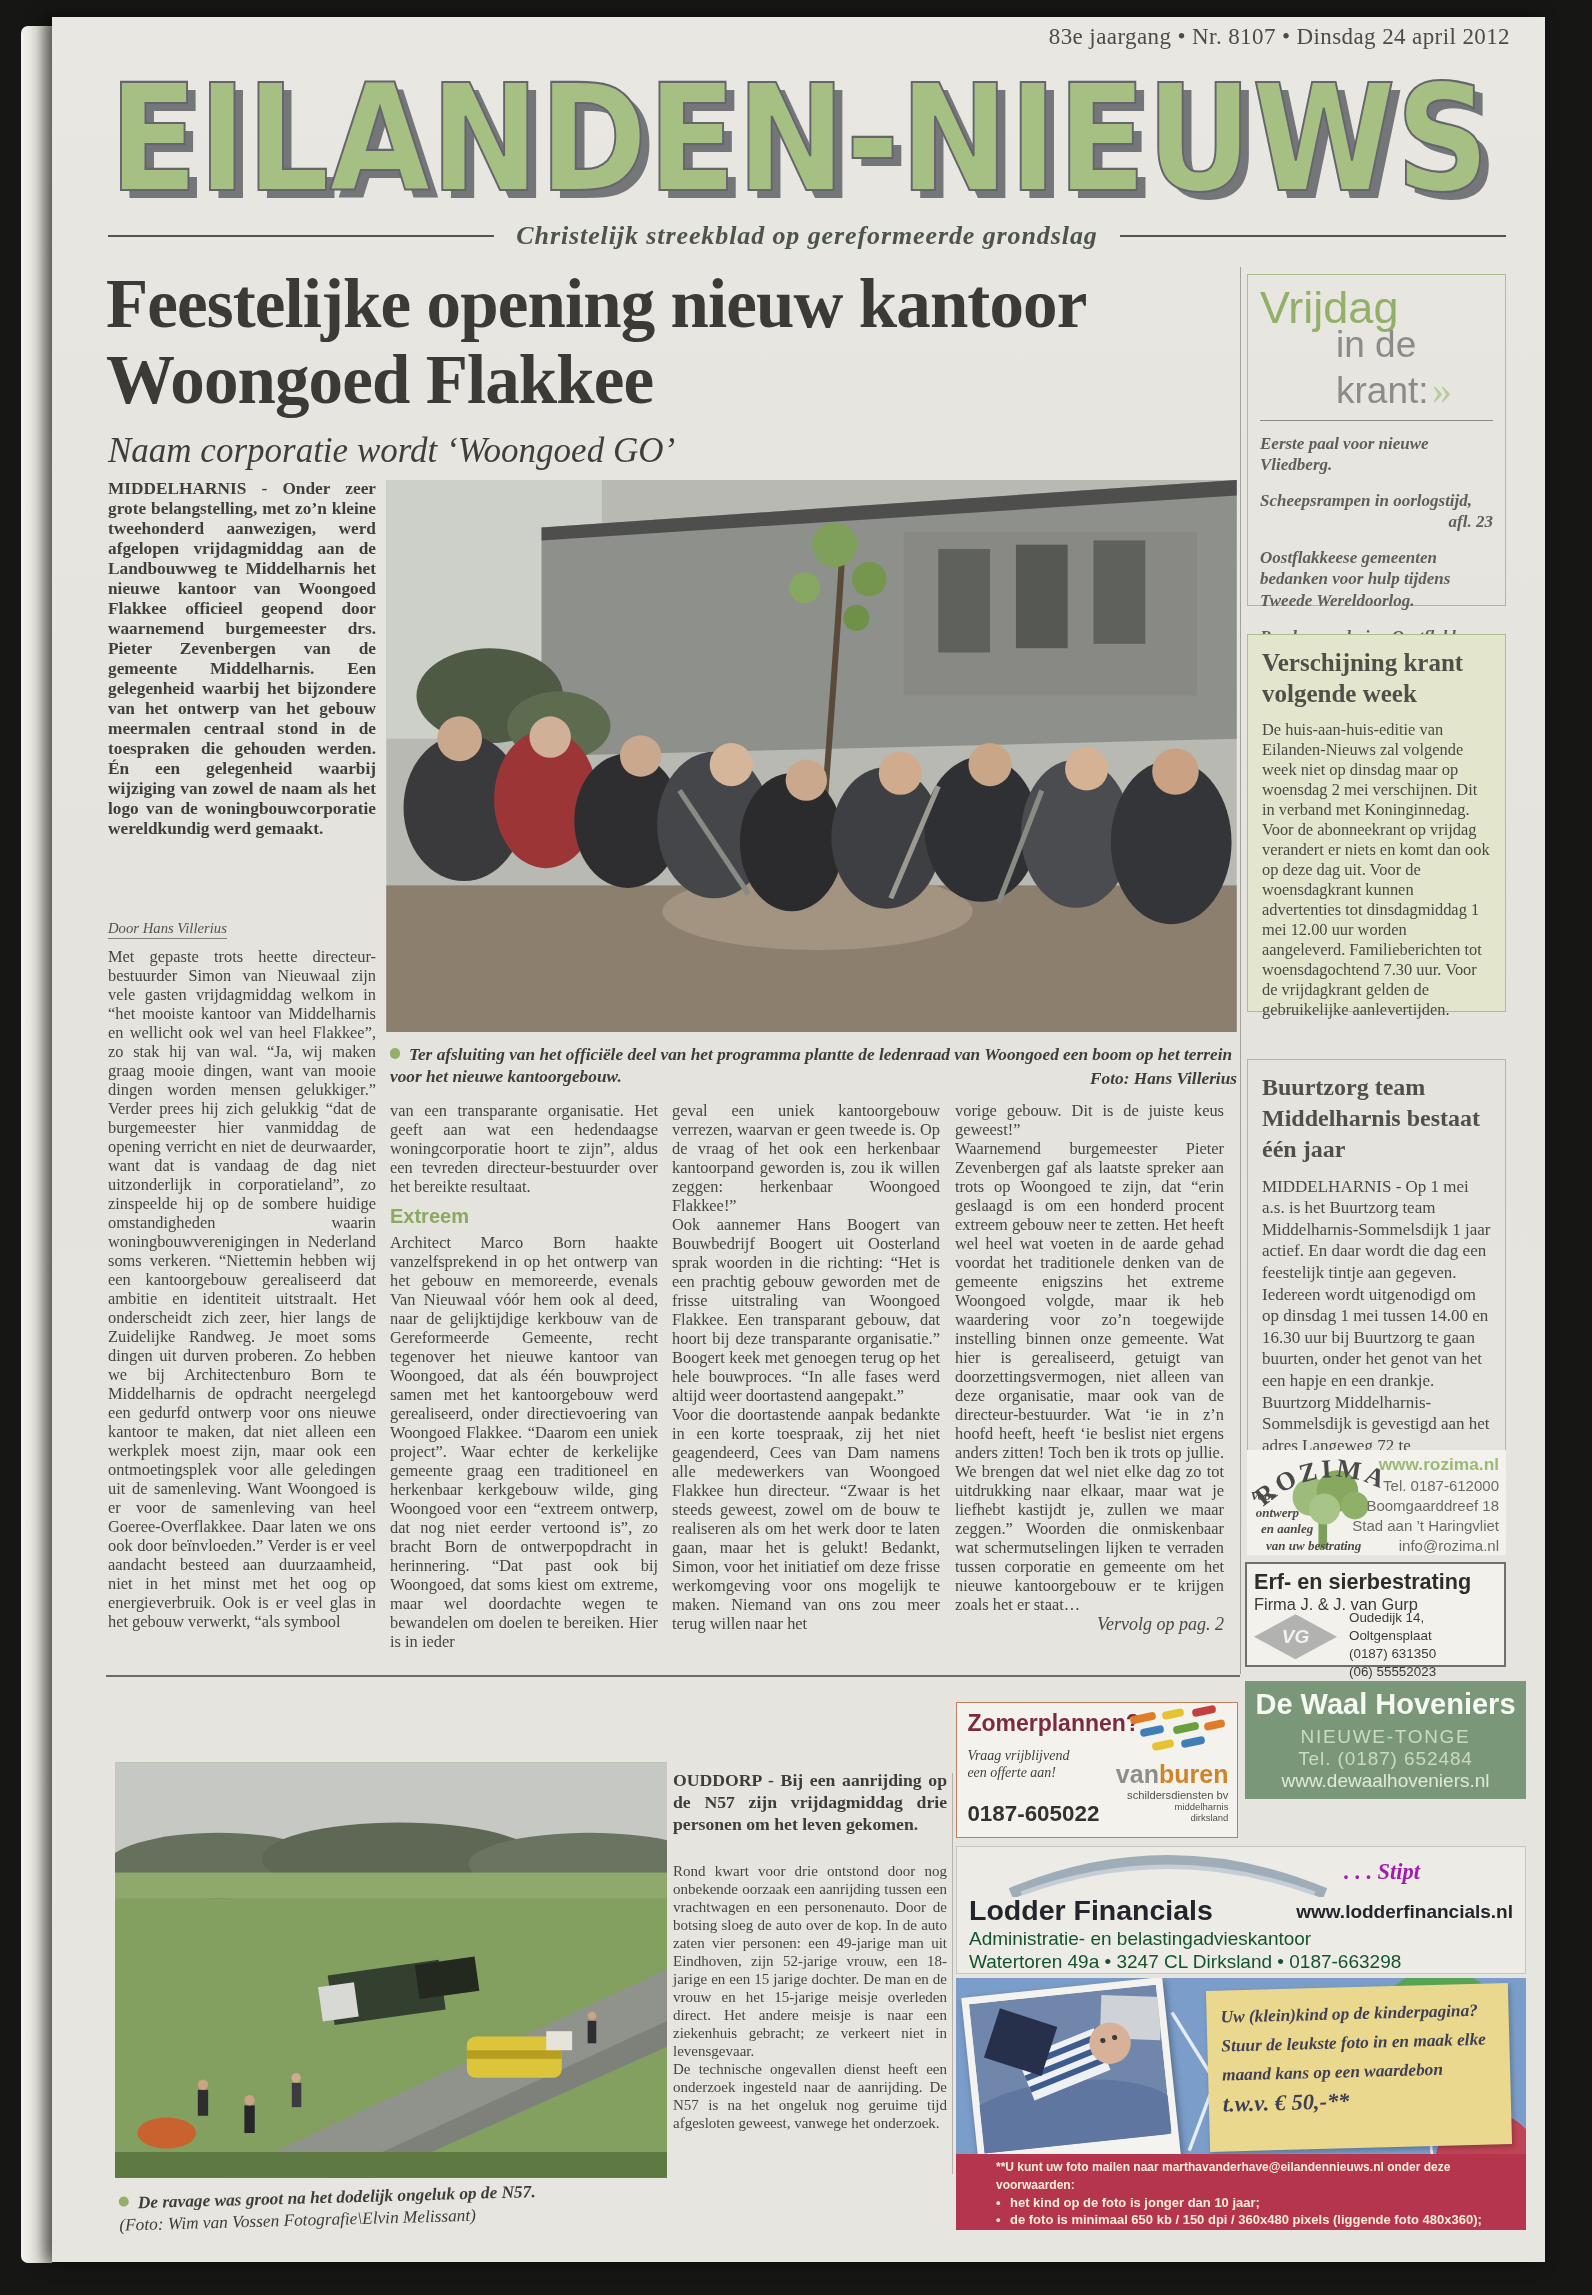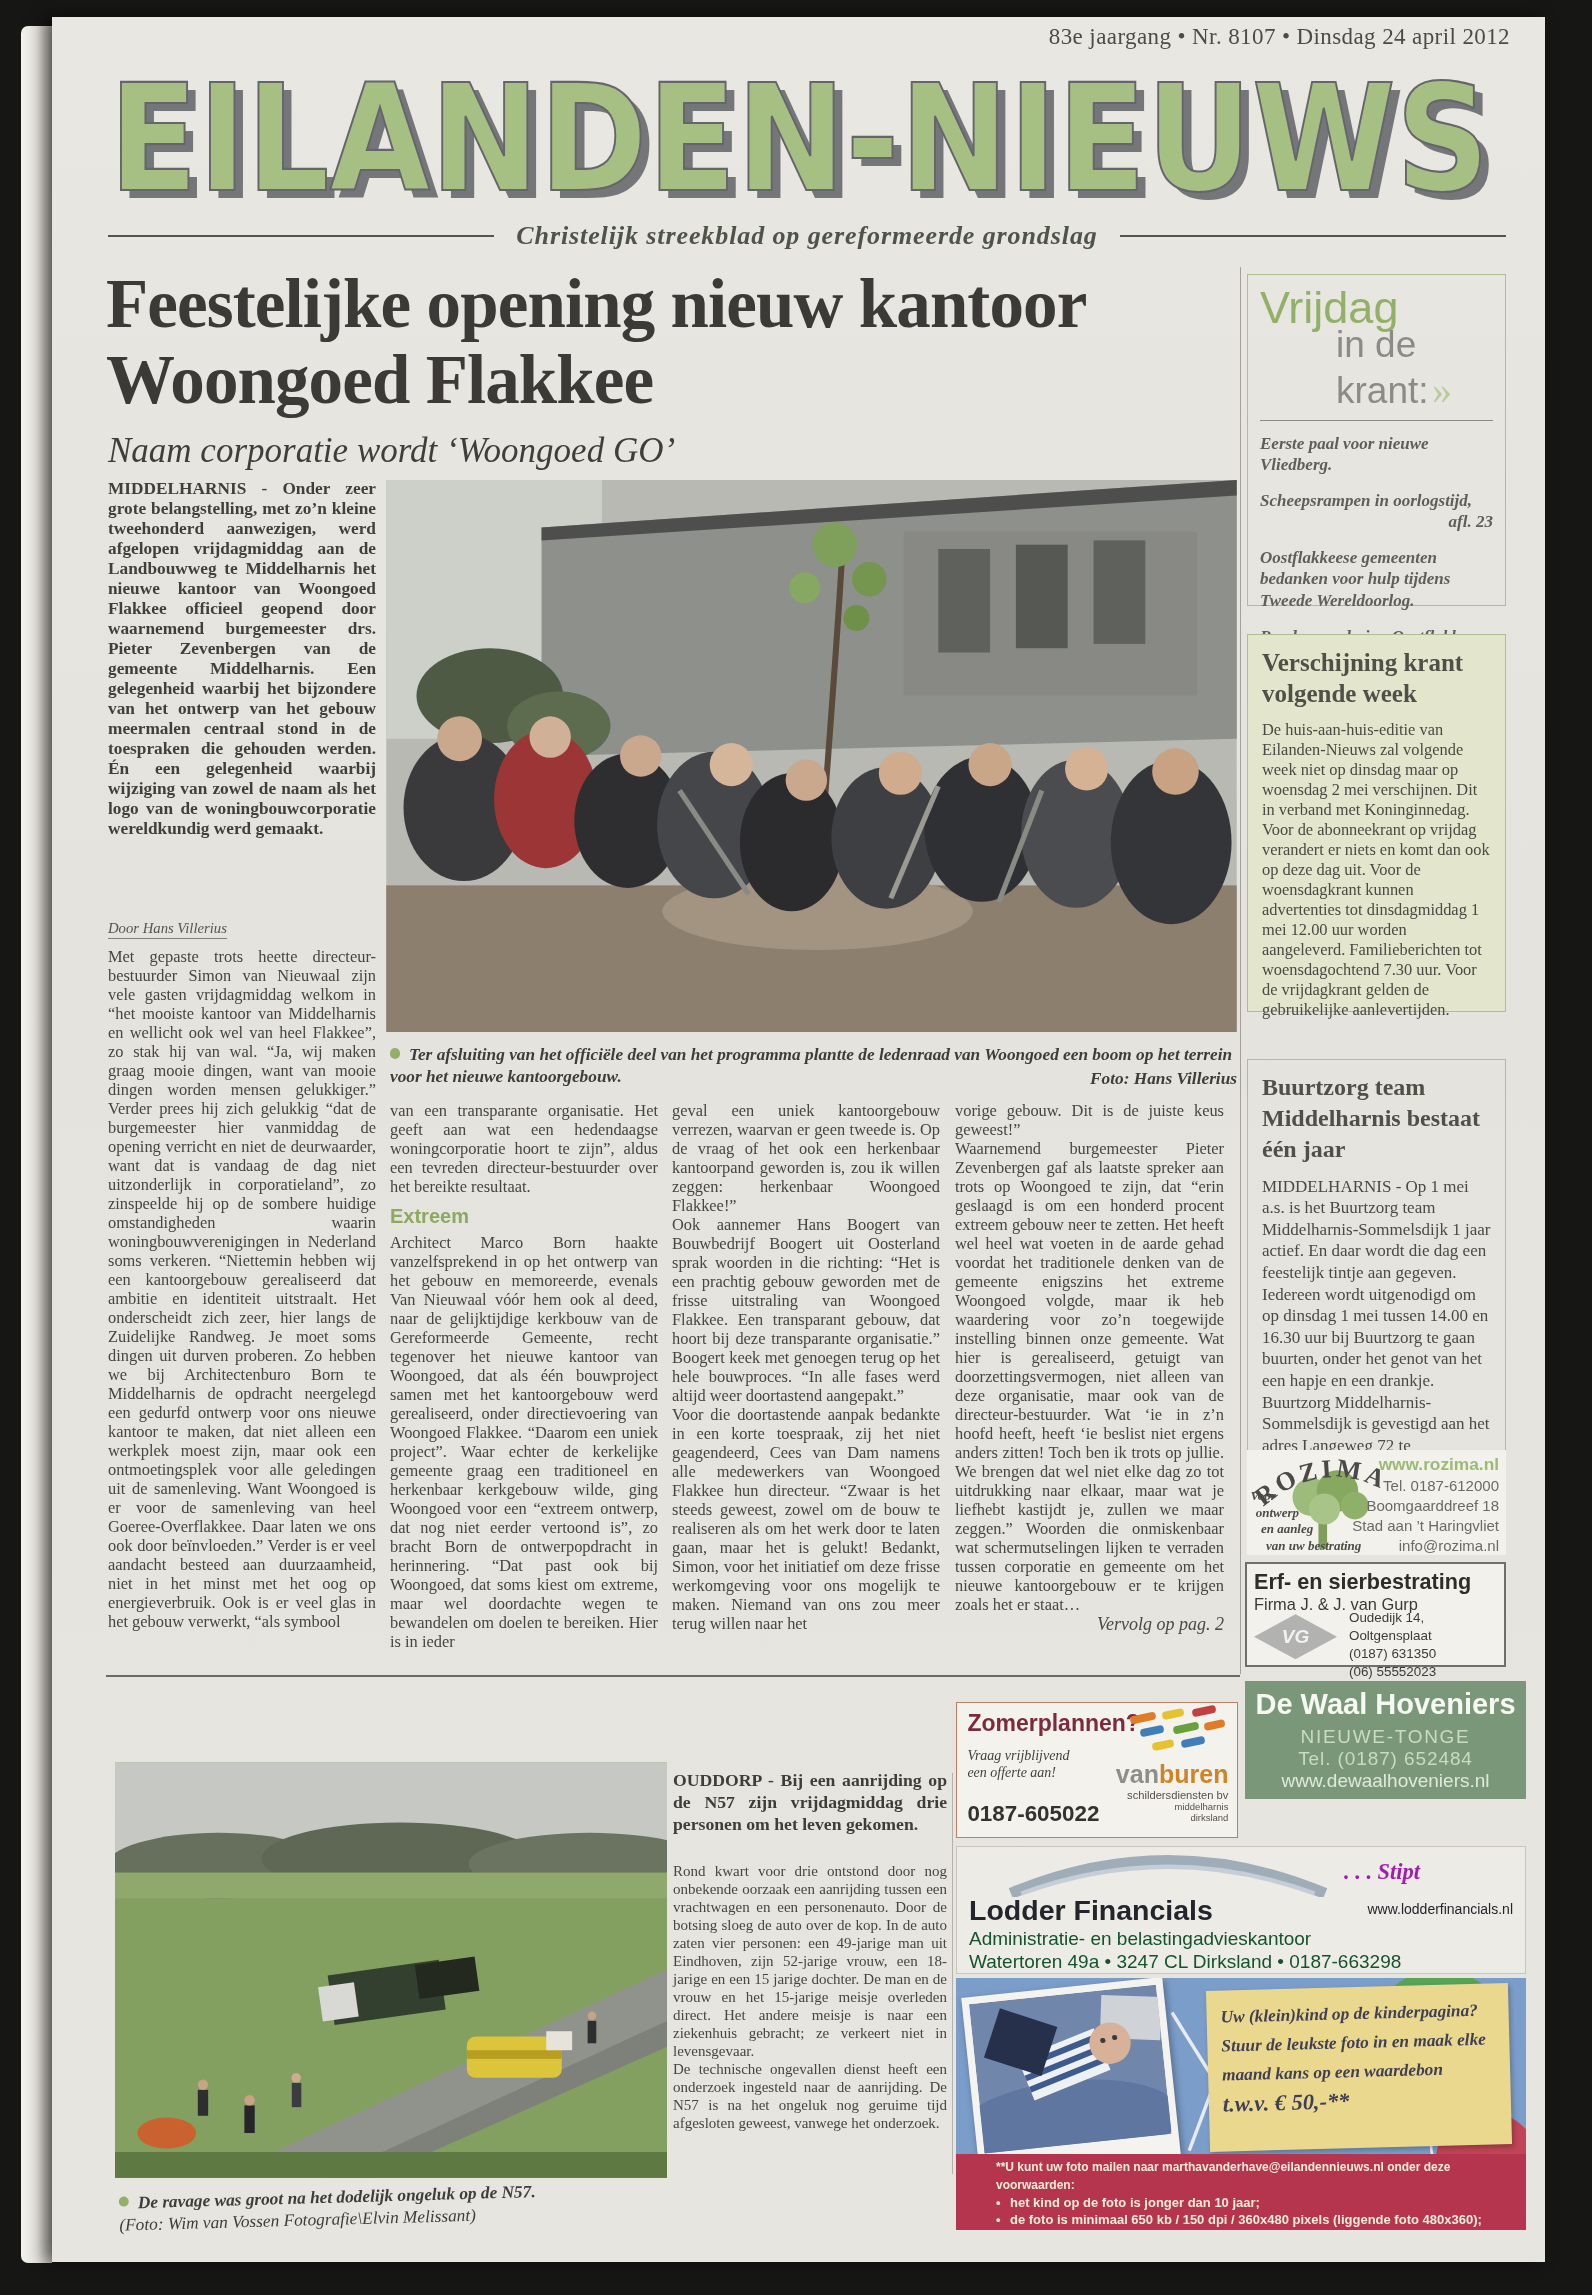--- a/index.html
+++ b/index.html
@@ -55,21 +55,21 @@
   .vb-phone{font-family:"Liberation Sans",sans-serif;font-weight:bold;font-size:22.4px;color:#33322e;}
   .vb-brand{font-family:"Liberation Sans",sans-serif;font-weight:bold;font-size:25px;}
   .vb-van{color:#8e8e8a;}
   .vb-buren{color:#cf8428;}
   .vb-sub{font-family:"Liberation Sans",sans-serif;font-size:11.2px;color:#55514b;text-align:right;}
   .vb-place{font-family:"Liberation Sans",sans-serif;font-size:9.5px;color:#55514b;text-align:right;}
   .blob{position:absolute;height:7.8px;border-radius:4.3px;}
   .lodder{background:#edebe5;border:0.9px solid #c8c5be;}
   .lodder-stipt{font-style:italic;font-weight:bold;font-size:22.4px;color:#a21caf;}
   .lodder-name{font-family:"Liberation Sans",sans-serif;font-weight:bold;font-size:28.5px;color:#24242c;}
-  .lodder-url{font-family:"Liberation Sans",sans-serif;font-weight:normal;font-size:14px;color:#24242c;}
+  .lodder-url{font-family:"Liberation Sans",sans-serif;font-weight:bold;font-size:19px;color:#24242c;}
   .lodder-line{font-family:"Liberation Sans",sans-serif;font-size:19px;color:#14532d;}
   .kinder{background:#7b9dc9;overflow:hidden;}
   .note{background:#ead88e;box-shadow:1.7px 2.6px 5.2px rgba(0,0,0,.25);transform:rotate(-1.5deg);}
   .note div{font-style:italic;font-size:17.3px;line-height:29px;color:#3f3f56;font-weight:bold;}
   .note .big{font-size:22.4px;}
   .band{background:#b5344e;color:#f7edd8;font-family:"Liberation Sans",sans-serif;font-weight:bold;}
   .band-title{font-size:12px;line-height:17.3px;}
   .band-item{font-size:13px;line-height:17.3px;padding-left:14px;position:relative;}
   .band-item::before{content:"•";position:absolute;left:0;}
   .polaroid{background:#f4f3ef;box-shadow:1.7px 3.5px 7px rgba(0,0,0,.35);transform:rotate(-6deg);padding:7px;}

